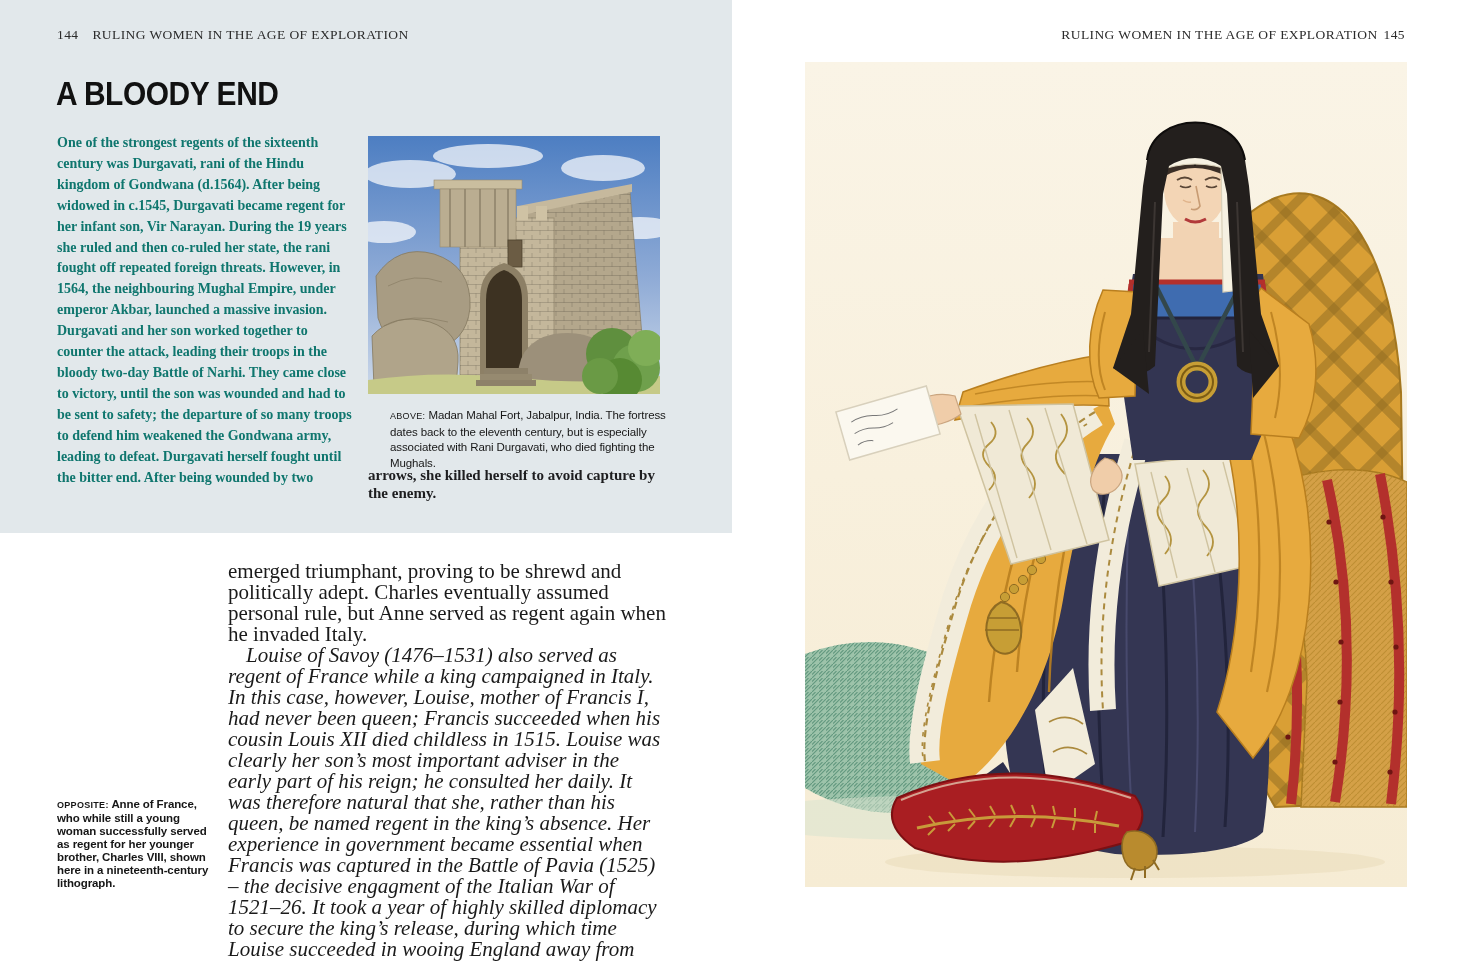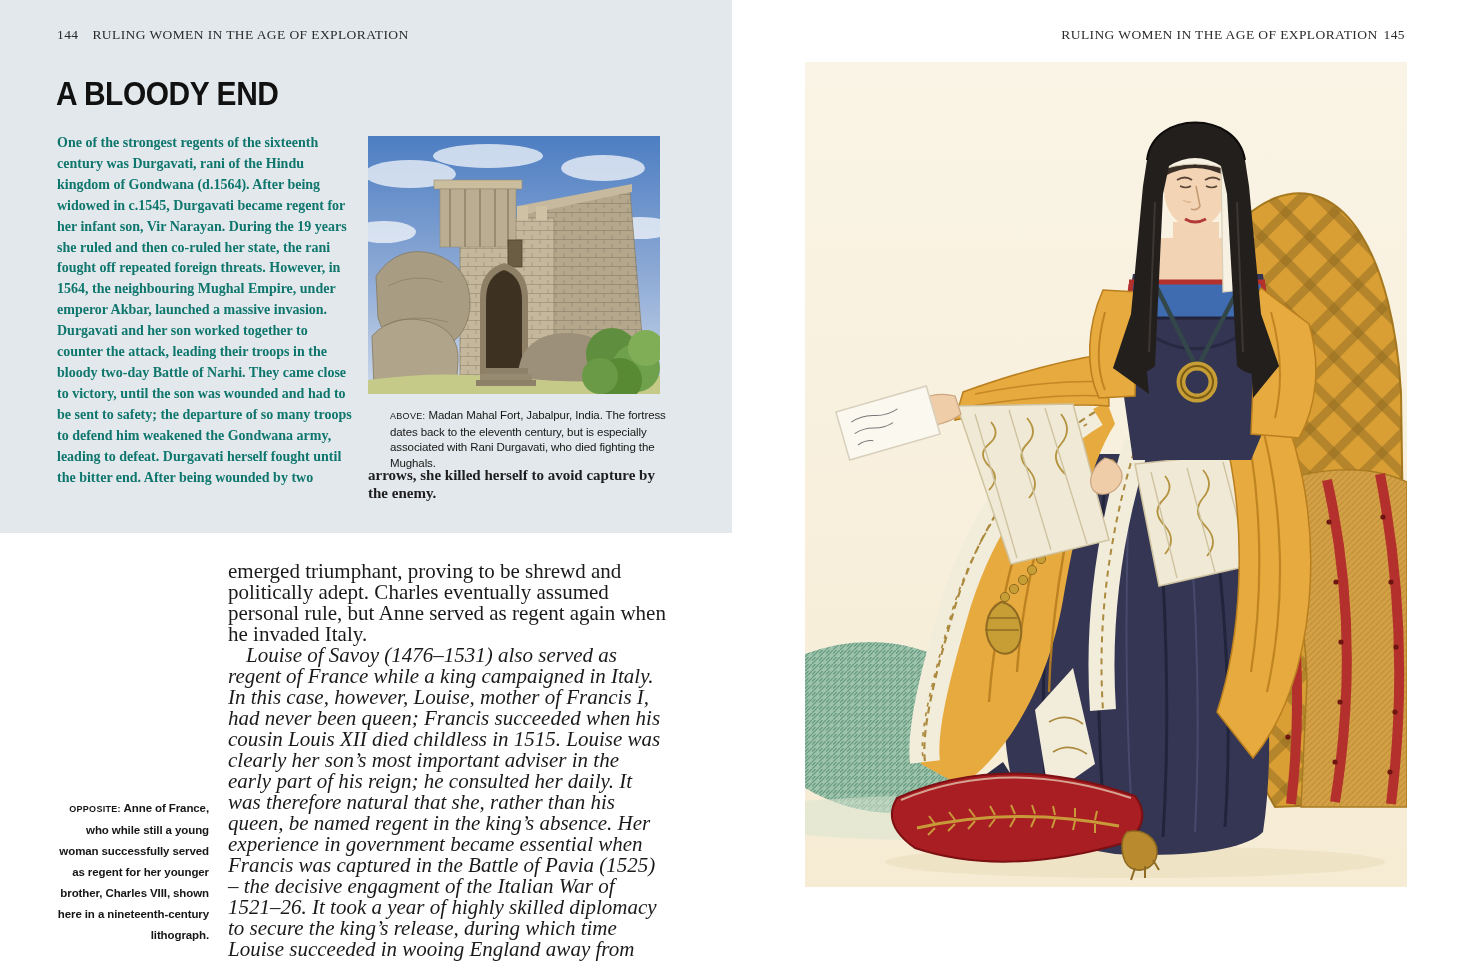--- a/index.html
+++ b/index.html
@@ -60,21 +60,21 @@
     position:absolute;left:228px;top:561px;width:438px;
     font-family:"Liberation Serif",serif;font-size:21px;line-height:21px;
     color:var(--ink);
   }
   .body-text p{margin:0;}
   .body-text p.indent{text-indent:18px;font-style:italic;}
   
   .opposite-caption{
     position:absolute;left:57px;top:798px;width:152px;margin:0;
     font-family:"Liberation Sans",sans-serif;font-weight:700;
-    font-size:11.5px;line-height:21px;color:#161616;letter-spacing:-.1px;text-align:right;
+    font-size:11.5px;line-height:13px;color:#161616;letter-spacing:-.1px;
   }
   
   .illustration-figure{
     position:absolute;left:805px;top:62px;width:602px;height:825px;margin:0;
     line-height:0;background:var(--illustration-bg);
   }
   svg{display:block;}
 </style>
 </head>
 <body>

